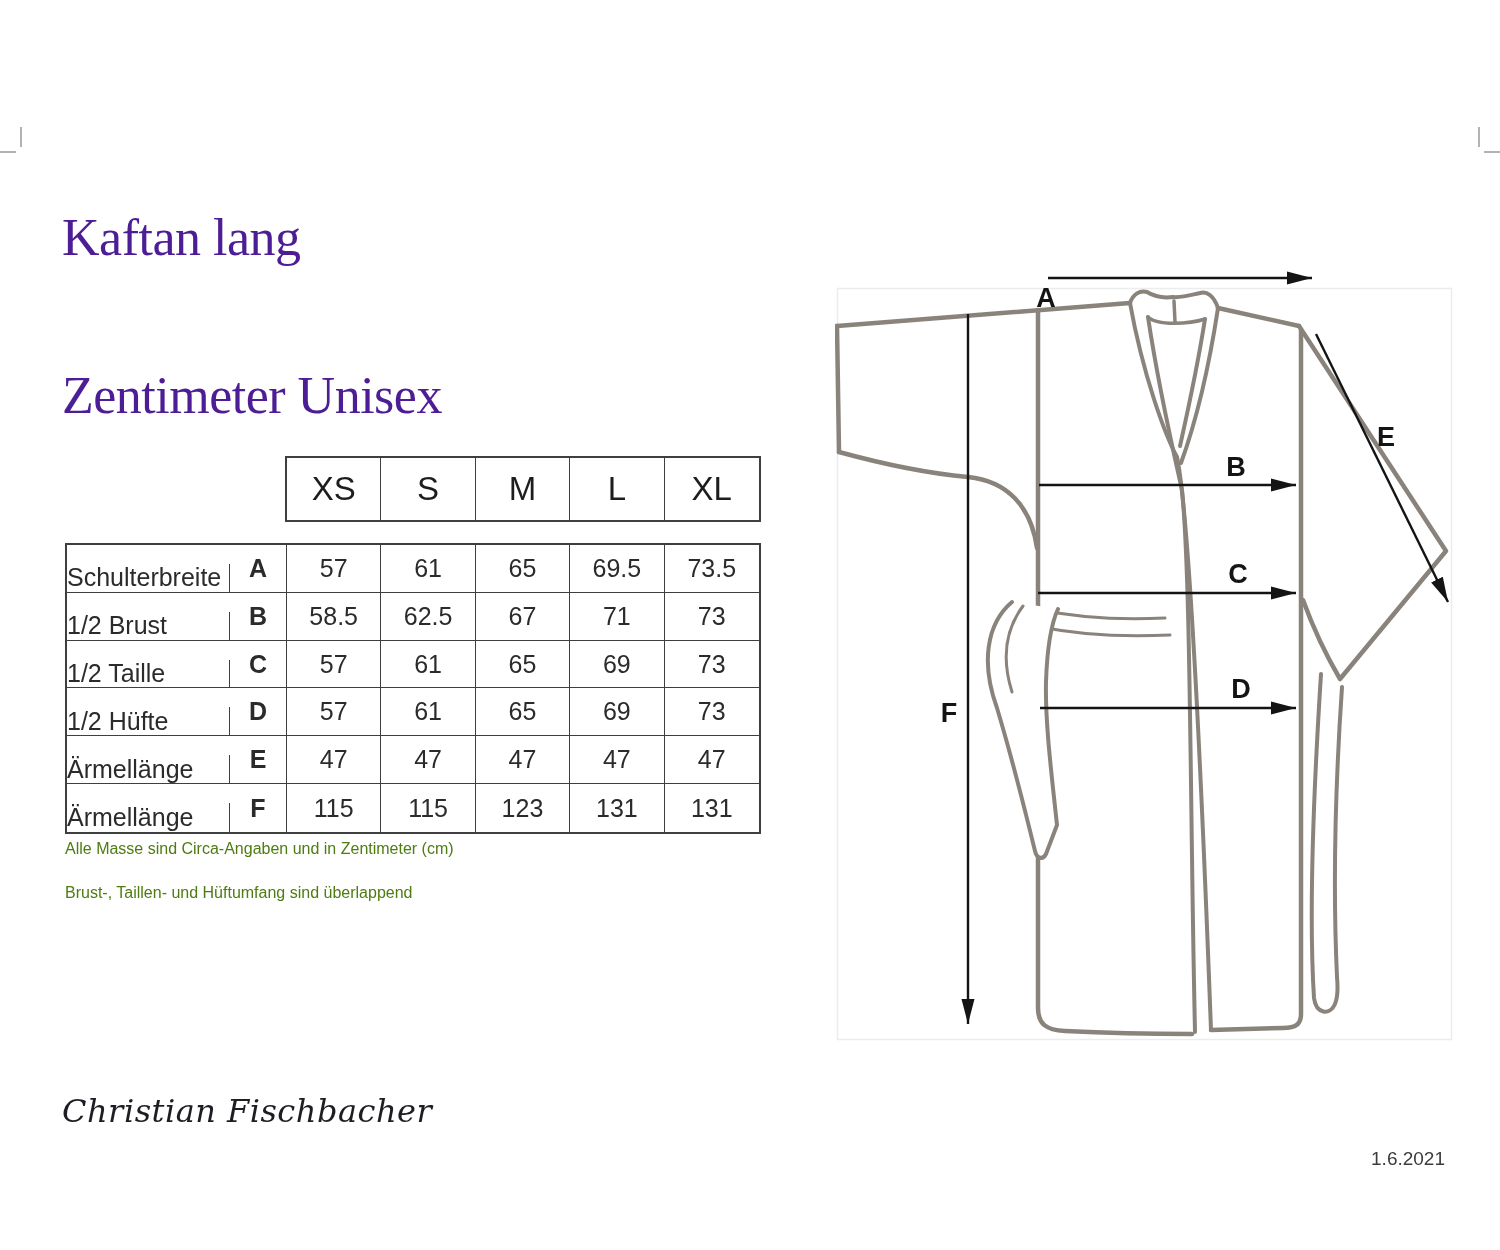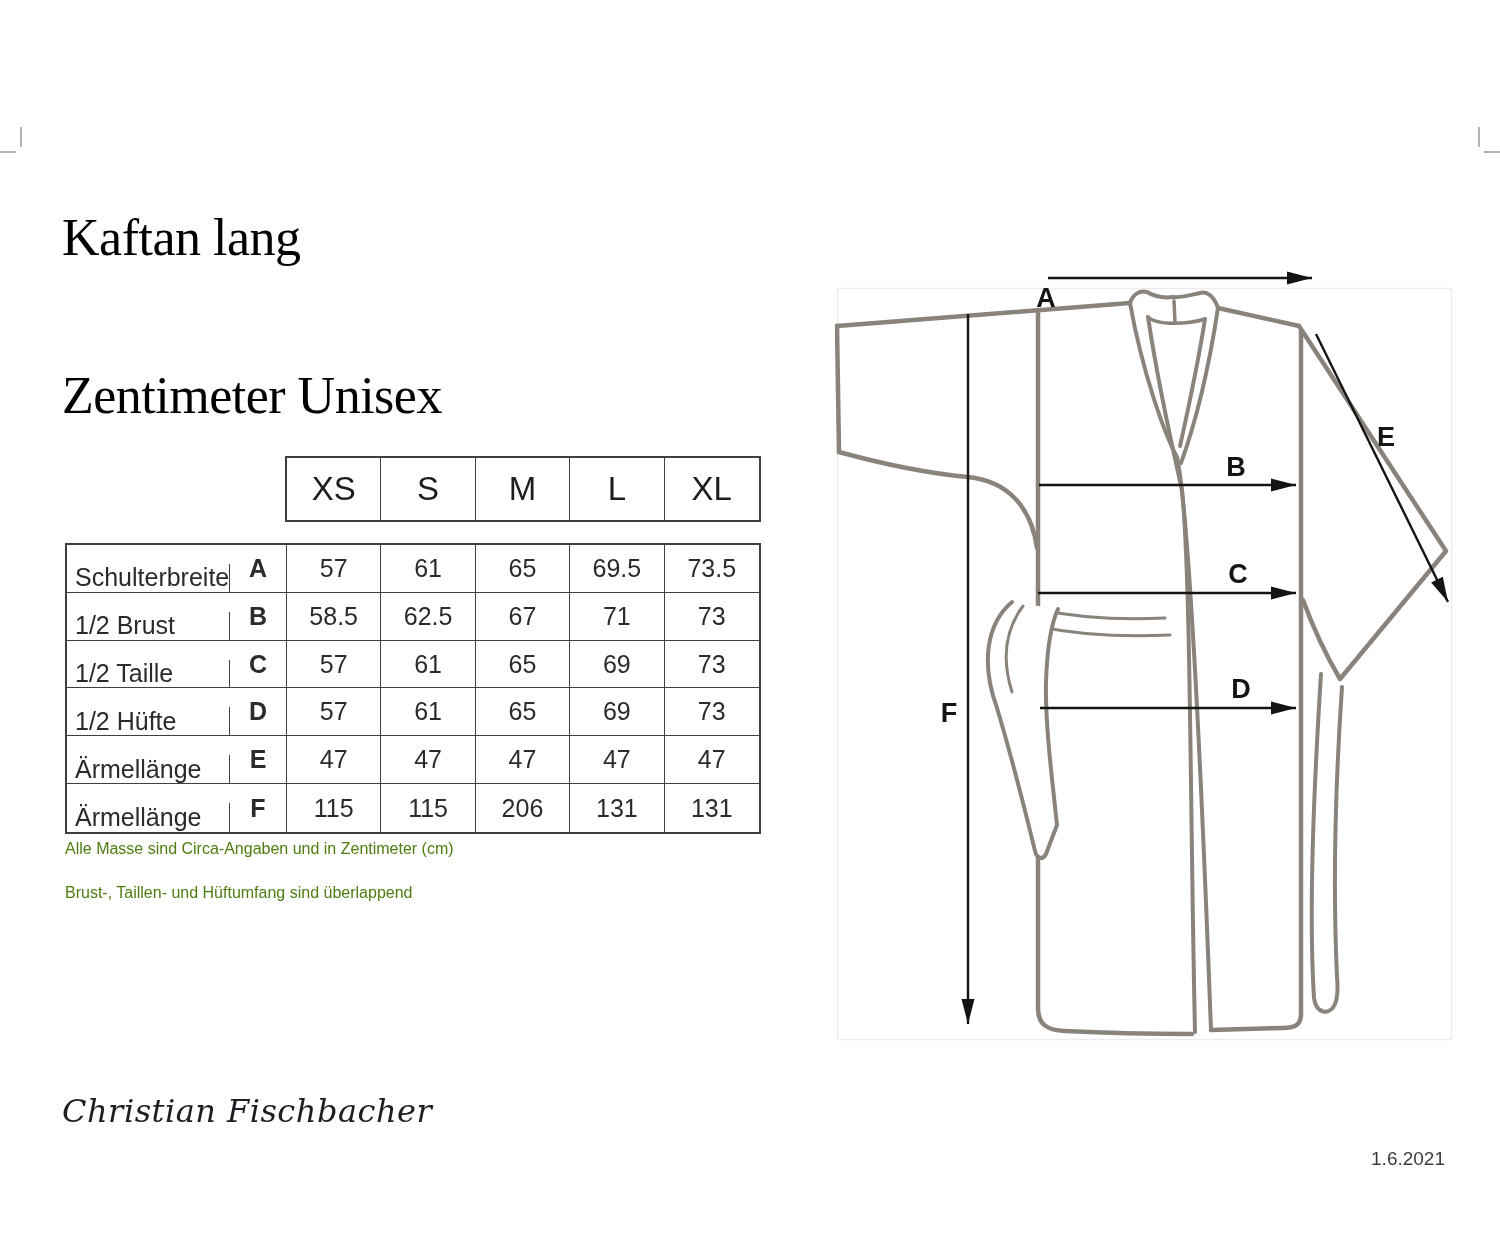--- a/index.html
+++ b/index.html
@@ -6,21 +6,21 @@
   body{
     width:1500px;height:1250px;position:relative;background:#ffffff;
     font-family:"Liberation Sans", sans-serif;color:#2e2e2e;overflow:hidden;
   }
   
   .cropmark{position:absolute;background:#b3b3b3;}
   
   .title{
     position:absolute;left:62px;top:198px;
     font-family:"Liberation Serif", serif;font-size:52px;line-height:79px;
-    color:#000000;letter-spacing:-0.5px;white-space:pre;
+    color:#4c1d95;letter-spacing:-0.5px;white-space:pre;
   }
   
   .sizes-head{
     position:absolute;left:285px;top:456px;display:grid;
     grid-template-columns:repeat(5,94.4px);height:62px;
     border:2px solid #3f3f3f;
   }
   .sizes-head .shc{
     display:flex;align-items:center;justify-content:center;
     border-right:1.5px solid #3f3f3f;font-size:33px;color:#1d1d1d;
@@ -30,21 +30,21 @@
   .meas-table{
     position:absolute;left:65px;top:543px;display:grid;
     grid-template-columns:163px 57px repeat(5,94.4px);
     grid-auto-rows:47.83px;border:2px solid #3f3f3f;
   }
   .meas-table .cell{
     display:flex;align-items:center;justify-content:center;
     border-right:1.5px solid #3f3f3f;border-bottom:1.5px solid #3f3f3f;
     font-size:25px;color:#2b2b2b;
   }
-  .meas-table .cell.lab{justify-content:flex-start;padding-left:8px;margin-top:19px;}
+  .meas-table .cell.lab{justify-content:flex-start;padding-left:0;margin-top:19px;}
   .meas-table .cell.code{font-weight:600;}
   .meas-table .cell.noR{border-right:none;}
   .meas-table .cell.noB{border-bottom:none;}
   
   .footnote{
     position:absolute;left:65px;top:838px;font-size:16px;line-height:22px;
     color:#4d7c0f;white-space:pre;
   }
   
   .diagram{position:absolute;left:835px;top:250px;width:620px;height:800px;}
@@ -121,21 +121,21 @@
   <div class="cell">47</div>
   <div class="cell">47</div>
   <div class="cell">47</div>
   <div class="cell">47</div>
   <div class="cell noR">47</div>
 
   <div class="cell lab noB">Ärmellänge</div>
   <div class="cell code noB">F</div>
   <div class="cell noB">115</div>
   <div class="cell noB">115</div>
-  <div class="cell noB">206</div>
+  <div class="cell noB">123</div>
   <div class="cell noB">131</div>
   <div class="cell noR noB">131</div>
 </div>
 
 <div class="footnote"><span>Alle Masse sind Circa-Angaben und in Zentimeter (cm)</span><br>
 <span>Brust-, Taillen- und Hüftumfang sind überlappend</span></div>
 
 <div class="diagram">
   <svg width="620" height="800" viewBox="0 0 620 800" xmlns="http://www.w3.org/2000/svg">
     <defs>

